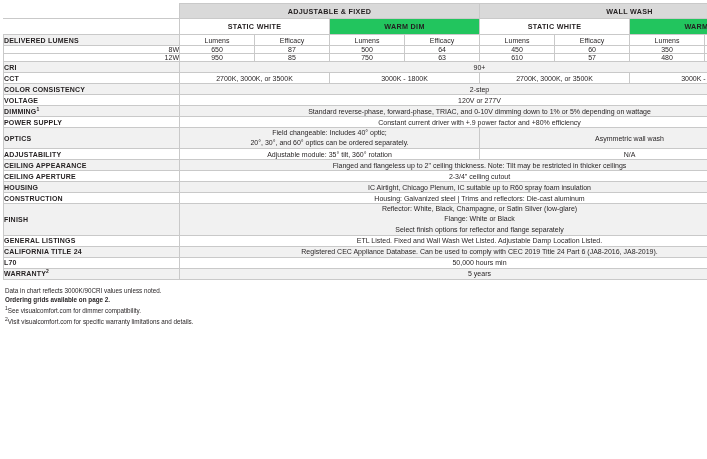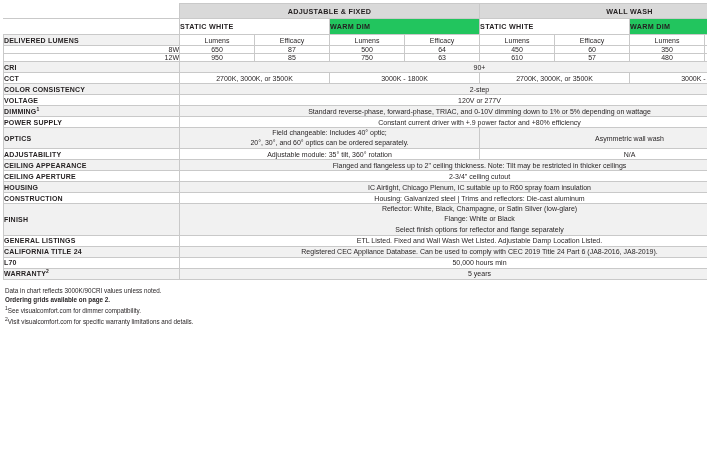--- a/index.html
+++ b/index.html
@@ -45,20 +45,21 @@
     height: 14px;
     color: #231f20;
     margin-left: 42px;
   }
   .hdr-blank {
     background: #ffffff;
     border-left: 1px solid #ffffff !important;
     border-top: 1px solid #ffffff !important;
   }
   .hdr-sub {
+    text-align: center;
     font-weight: bold;
     font-size: 7.2px;
     letter-spacing: 0.3px;
     height: 15px;
     background: #eeeeee;
   }
   .hdr-sub.warm {
     background: #22c55e;
     color: #231f20;
   }

